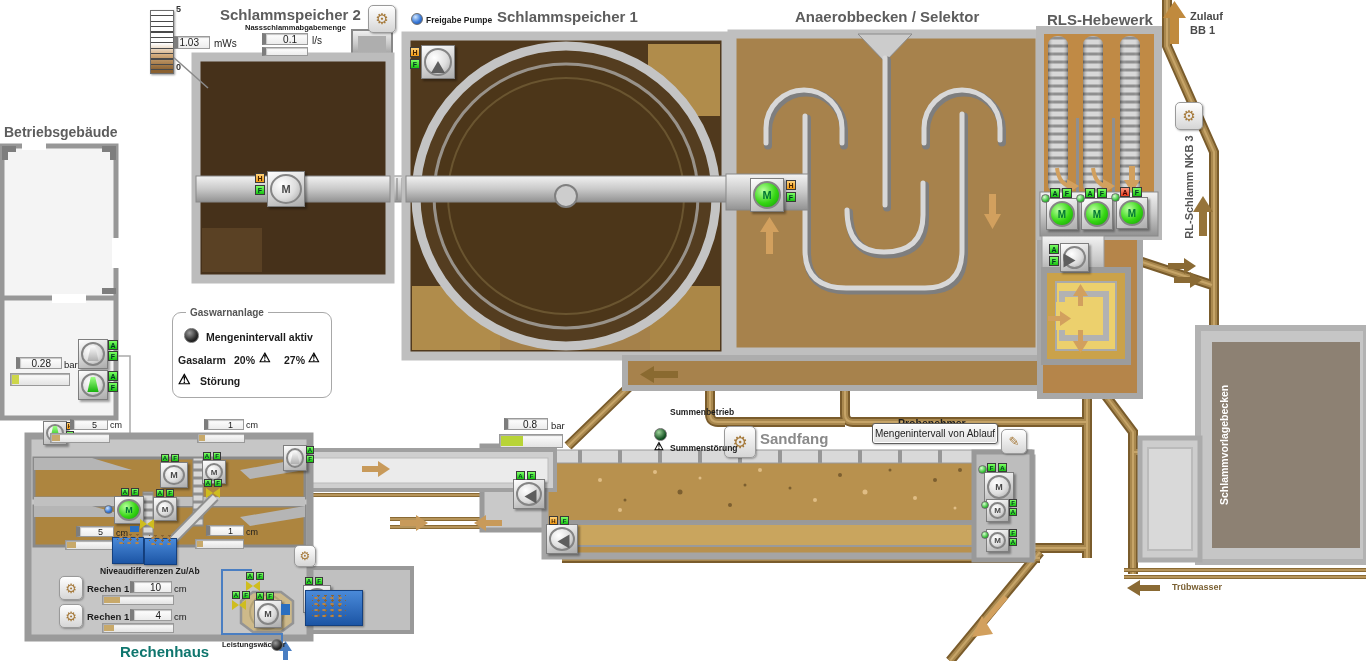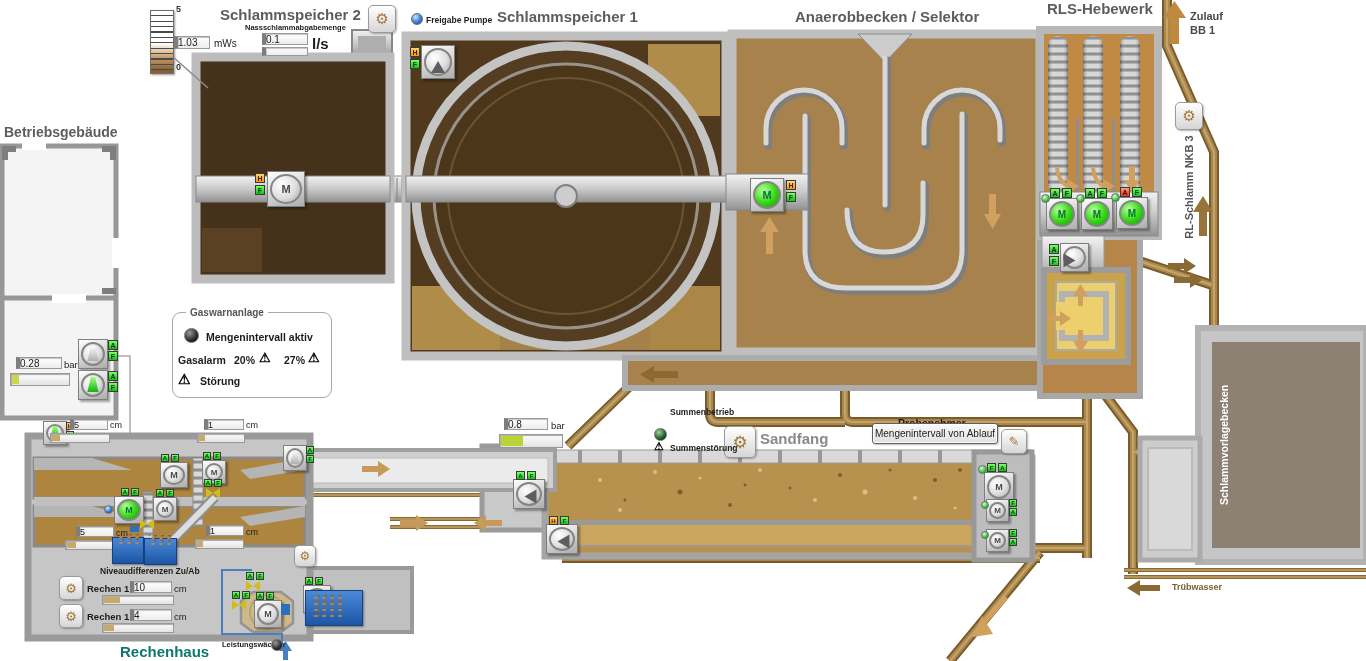--- a/index.html
+++ b/index.html
@@ -4,21 +4,21 @@
 <style>
   html,body{margin:0;padding:0;background:#fff}
   #root{position:relative;width:1366px;height:661px;background:#fff;overflow:hidden;
         font-family:"Liberation Sans",sans-serif;-webkit-font-smoothing:antialiased}
   #bg{position:absolute;left:0;top:0}
   .abs{position:absolute}
   .t1{position:absolute;font-weight:bold;color:#5d5d5d;font-size:15px;white-space:nowrap}
   .lb{position:absolute;font-weight:bold;color:#1c1c1c;white-space:nowrap}
   .fld{position:absolute;background:linear-gradient(#ffffff,#ececec);border:1px solid #9a9a9a;
        border-left:4px solid #7d7d7d;box-shadow:inset 1px 1px 1px #c5c5c5;color:#1a1a1a;
-       text-align:left;padding-right:3px;box-sizing:border-box;font-size:10px;line-height:11px}
+       text-align:right;padding-right:10px;box-sizing:border-box;font-size:10px;line-height:11px}
   .hbar{position:absolute;background:linear-gradient(#fdfdfd,#e3e3e3);border:1px solid #999;
         box-shadow:inset 1px 1px 1px #aaa}
   .hbar i{position:absolute;left:1px;top:1px;bottom:1px;display:block}
   .ibox{position:absolute;background:linear-gradient(160deg,#ffffff,#d2d2d2 55%,#acacac);
         border:1px solid #7e7e7e;box-shadow:1.5px 1.5px 2px rgba(0,0,0,.35)}
   .mc{position:absolute;inset:2px;border-radius:50%;display:flex;align-items:center;justify-content:center;
       font-weight:bold;border:2px solid #858585;font-size:11px}
   .mc.g{background:radial-gradient(circle at 35% 32%,#b8ff9e,#35d613 55%,#119905);color:#073}
   .mc.w{background:radial-gradient(circle at 35% 32%,#ffffff,#dedede 55%,#a6a6a6);color:#4a4a4a}
   .ind{position:absolute;width:10px;height:10px;display:flex;align-items:center;justify-content:center;
@@ -258,21 +258,21 @@
     </div>
 <div class="gauge" style="left:150px;top:10px;width:22px;height:62px">
       <i></i>
     </div>
 <div class="lb" style="left:176px;top:4px;font-size:9px;color:#333">5</div>
 <div class="lb" style="left:176px;top:62px;font-size:9px;color:#333">0</div>
 <div class="fld" style="left:174px;top:36px;width:36px;height:13px">1.03</div>
 <div class="lb" style="left:214px;top:38px;font-size:10px;font-weight:normal">mWs</div>
 <div class="lb" style="left:245px;top:23px;font-size:7.5px">Nassschlammabgabemenge</div>
 <div class="fld" style="left:262px;top:33px;width:46px;height:12px">0.1</div>
-<div class="lb" style="left:312px;top:35px;font-size:15px;font-weight:bold">l/s</div>
+<div class="lb" style="left:312px;top:35px;font-size:10px;font-weight:normal">l/s</div>
 <div class="fld" style="left:262px;top:47px;width:46px;height:9px"></div>
 <div class="ibox" style="left:267px;top:171px;width:36px;height:34px">
       <span class="mc w">M</span>
     </div>
 <b class="ind h" style="left:255px;top:173px">H</b>
 <b class="ind" style="left:255px;top:185px">F</b>
 
 <div class="t1" style="left:497px;top:8px">Schlammspeicher 1</div>
 <i class="led bl" style="left:411px;top:13px;width:10px;height:10px"></i>
 <div class="lb" style="left:426px;top:15px;font-size:8.5px">Freigabe Pumpe</div>
@@ -283,21 +283,21 @@
 <b class="ind h" style="left:410px;top:47px">H</b>
 <b class="ind" style="left:410px;top:59px">F</b>
 
 <div class="t1" style="left:795px;top:8px">Anaerobbecken / Selektor</div>
 <div class="ibox" style="left:750px;top:178px;width:32px;height:32px">
       <span class="mc g">M</span>
     </div>
 <b class="ind h" style="left:786px;top:180px">H</b>
 <b class="ind" style="left:786px;top:192px">F</b>
 
-<div class="t1" style="left:1047px;top:0">RLS-Hebewerk</div>
+<div class="t1" style="left:1047px;top:11px">RLS-Hebewerk</div>
 <div class="ibox" style="left:1046px;top:198px;width:30px;height:30px">
       <span class="mc g" style="font-size:10px">M</span>
     </div>
 <div class="ibox" style="left:1081px;top:198px;width:30px;height:30px">
       <span class="mc g" style="font-size:10px">M</span>
     </div>
 <div class="ibox" style="left:1116px;top:197px;width:30px;height:30px">
       <span class="mc g" style="font-size:10px">M</span>
     </div>
 <b class="ind" style="left:1050px;top:188px">A</b>

